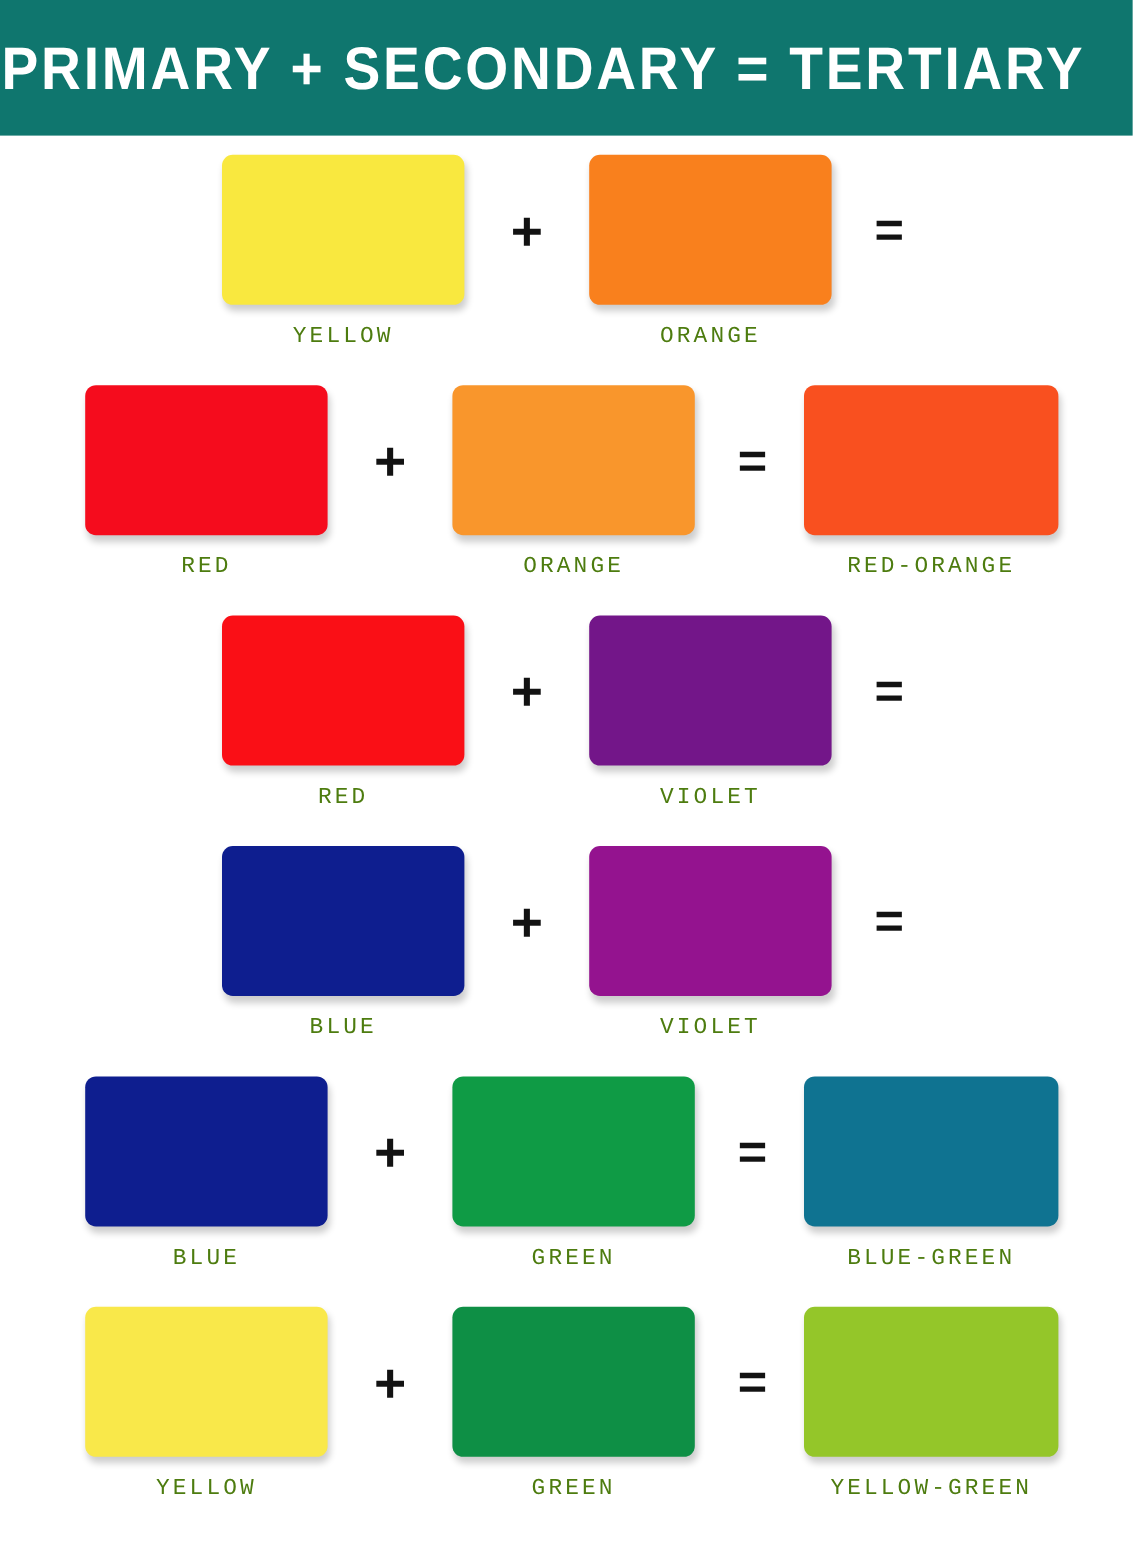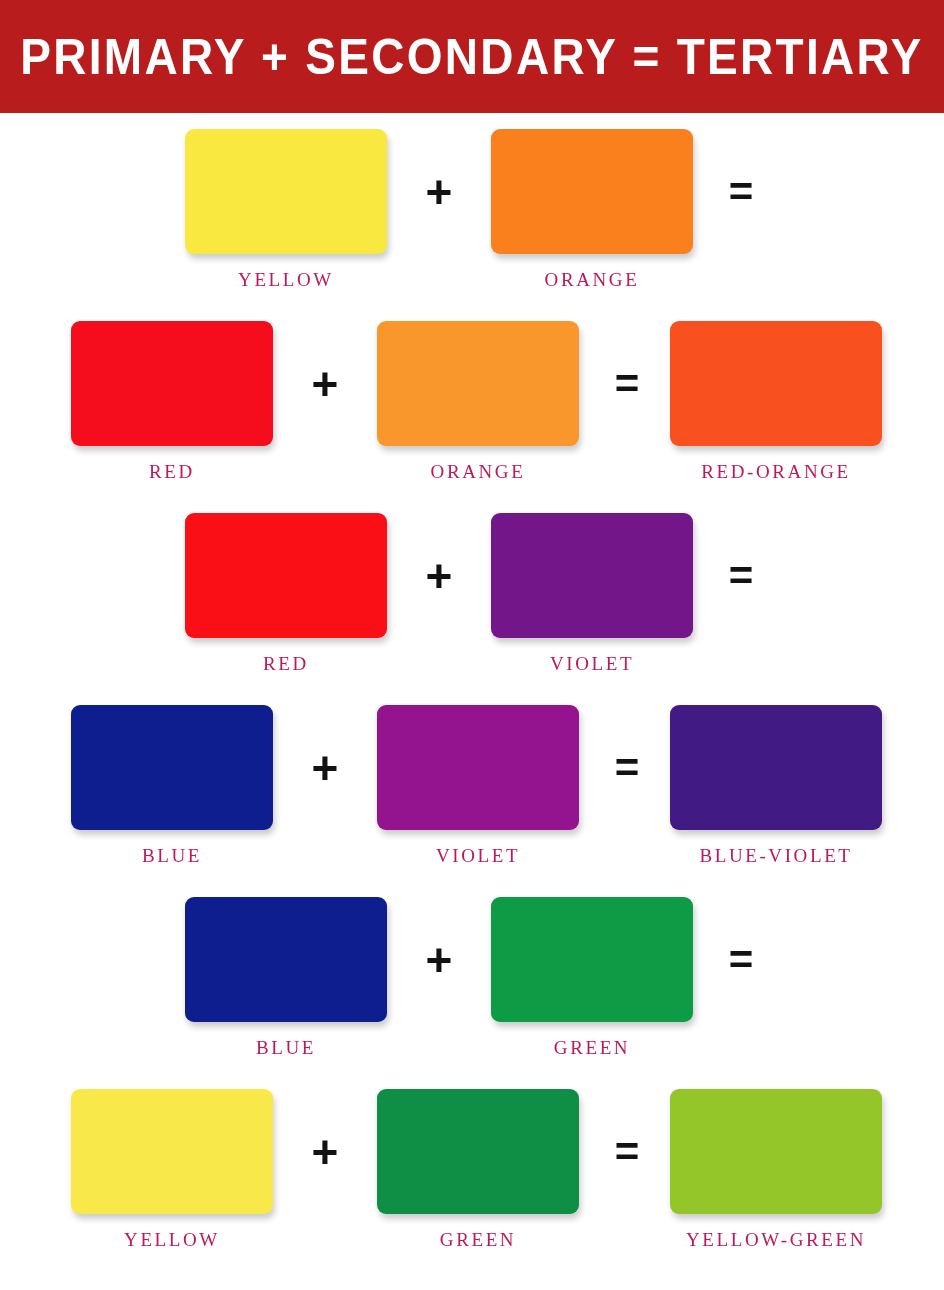--- a/index.html
+++ b/index.html
@@ -65,24 +65,24 @@
     height: 125px;
     border-radius: 9px;
     box-shadow: 2px 5px 6px rgba(0,0,0,0.20);
   }
   .swatch-cell.col-tertiary .swatch {
     width: 212px;
   }
 
   .swatch-label {
     margin-top: 15px;
-    font-family: Liberation Serif, serif;
+    font-family: Liberation Mono, monospace;
     font-size: 19px;
     letter-spacing: 2.6px;
-    color: #be185d;
+    color: #4d7c0f;
     white-space: nowrap;
     text-align: right;
   }
 
   .operator {
     width: 78px;
     display: flex;
     align-items: center;
     justify-content: center;
     height: 125px;
@@ -93,21 +93,21 @@
     line-height: 1;
   }
   .operator.op-equals {
     font-size: 42px;
     width: 70px;
   }
 </style>
 </head>
 <body>
 
-<header id="header-banner" style="background-color: #b91c1c;">
+<header id="header-banner" style="background-color: #0f766e; justify-content: flex-end;">
   <h1 id="header-title" style="color: rgb(255, 255, 255);">PRIMARY + SECONDARY = TERTIARY</h1>
 </header>
 
 <main id="equations">
 
   <section class="equation-row">
     <div class="swatch-cell col-primary">
       <div class="swatch" style="background-color: rgb(249, 232, 63);"></div>
       <div class="swatch-label">YELLOW</div>
     </div>
@@ -153,37 +153,37 @@
     <div class="swatch-cell col-primary">
       <div class="swatch" style="background-color: rgb(14, 30, 143);"></div>
       <div class="swatch-label">BLUE</div>
     </div>
     <div class="operator op-plus">+</div>
     <div class="swatch-cell col-secondary">
       <div class="swatch" style="background-color: rgb(148, 19, 143);"></div>
       <div class="swatch-label">VIOLET</div>
     </div>
     <div class="operator op-equals">=</div>
-    <div class="swatch-cell col-tertiary">
-      <div class="swatch" style="background-color: rgb(66, 26, 131);"></div>
-      <div class="swatch-label">BLUE-VIOLET</div>
-    </div>
   </section>
 
   <section class="equation-row">
     <div class="swatch-cell col-primary">
       <div class="swatch" style="background-color: rgb(14, 30, 143);"></div>
       <div class="swatch-label">BLUE</div>
     </div>
     <div class="operator op-plus">+</div>
     <div class="swatch-cell col-secondary">
       <div class="swatch" style="background-color: rgb(15, 155, 69);"></div>
       <div class="swatch-label">GREEN</div>
     </div>
     <div class="operator op-equals">=</div>
+    <div class="swatch-cell col-tertiary">
+      <div class="swatch" style="background-color: rgb(15, 115, 145);"></div>
+      <div class="swatch-label">BLUE-GREEN</div>
+    </div>
   </section>
 
   <section class="equation-row">
     <div class="swatch-cell col-primary">
       <div class="swatch" style="background-color: rgb(249, 232, 74);"></div>
       <div class="swatch-label">YELLOW</div>
     </div>
     <div class="operator op-plus">+</div>
     <div class="swatch-cell col-secondary">
       <div class="swatch" style="background-color: rgb(14, 143, 69);"></div>

